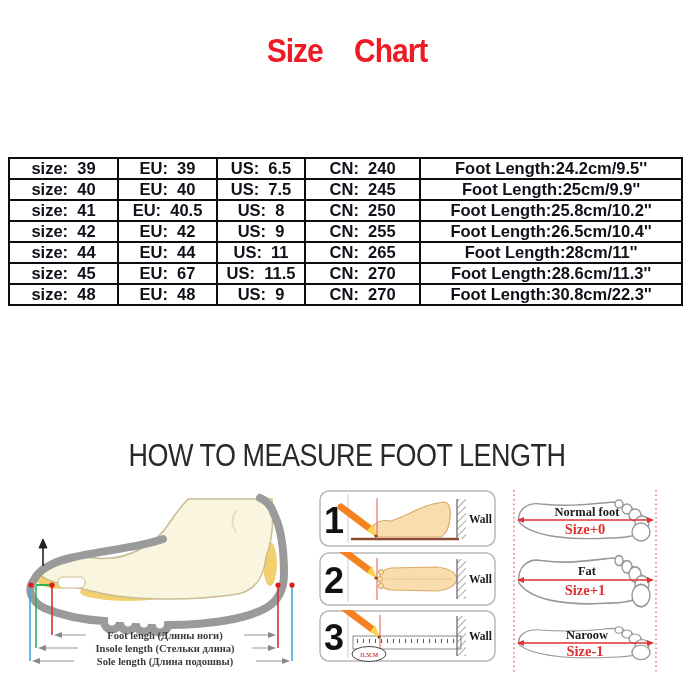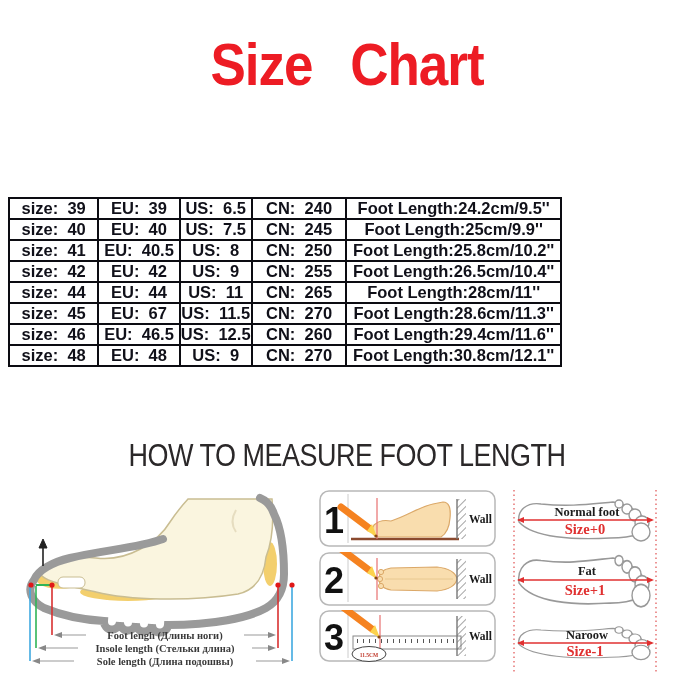--- a/index.html
+++ b/index.html
@@ -2,24 +2,24 @@
 <html><head>
 <meta charset="utf-8">
 <style>
   html,body{margin:0;padding:0;}
   body{
     width:694px;height:693px;position:relative;background:#ffffff;
     font-family:"Liberation Sans", sans-serif;overflow:hidden;
   }
   .title{
     position:absolute;left:0;top:34px;width:694px;text-align:center;
-    color:#ed1c24;font-size:53px;font-weight:800;letter-spacing:-1px;word-spacing:24px;
+    color:#ed1c24;font-size:30px;font-weight:800;letter-spacing:-1px;word-spacing:24px;
   }
   .title span{display:inline-block;transform:scaleY(1.12);}
-  .tablewrap{position:absolute;left:8px;top:157px;width:554px;margin-top:40px;}
+  .tablewrap{position:absolute;left:8px;top:157px;width:675px;}
   table.size{width:100%;border-collapse:collapse;table-layout:fixed;}
   table.size td{
     border:2px solid #0c0c12;height:19px;line-height:19px;padding:0;
     text-align:center;font-size:16.5px;font-weight:700;color:#101019;white-space:pre;
     overflow:hidden;
   }
   col.c1{width:16.2%}col.c2{width:14.7%}col.c3{width:13.1%}col.c4{width:17.1%}col.c5{width:38.9%}
   .howto{
     position:absolute;left:0;top:441px;width:694px;text-align:center;
     color:#2b2829;font-size:27px;font-weight:400;letter-spacing:-0.5px;
@@ -83,32 +83,25 @@
         <td>Foot Length:28cm/11''</td>
       </tr>
       <tr>
         <td>size:  45</td>
         <td>EU:  67</td>
         <td>US:  11.5</td>
         <td>CN:  270</td>
         <td>Foot Length:28.6cm/11.3''</td>
       </tr>
       <tr>
-        <td>size:  46</td>
-        <td>EU:  46.5</td>
-        <td>US:  12.5</td>
-        <td>CN:  260</td>
-        <td>Foot Length:29.4cm/11.6''</td>
-      </tr>
-      <tr>
         <td>size:  48</td>
         <td>EU:  48</td>
         <td>US:  9</td>
         <td>CN:  270</td>
-        <td>Foot Length:30.8cm/12.1''</td>
+        <td>Foot Length:30.8cm/22.3''</td>
       </tr>
     </tbody>
   </table>
 </div>
 
 <div class="howto"><span>HOW TO MEASURE FOOT LENGTH</span></div>
 
 <div class="diagram">
 <svg width="300" height="206" viewBox="0 0 300 206">
 

